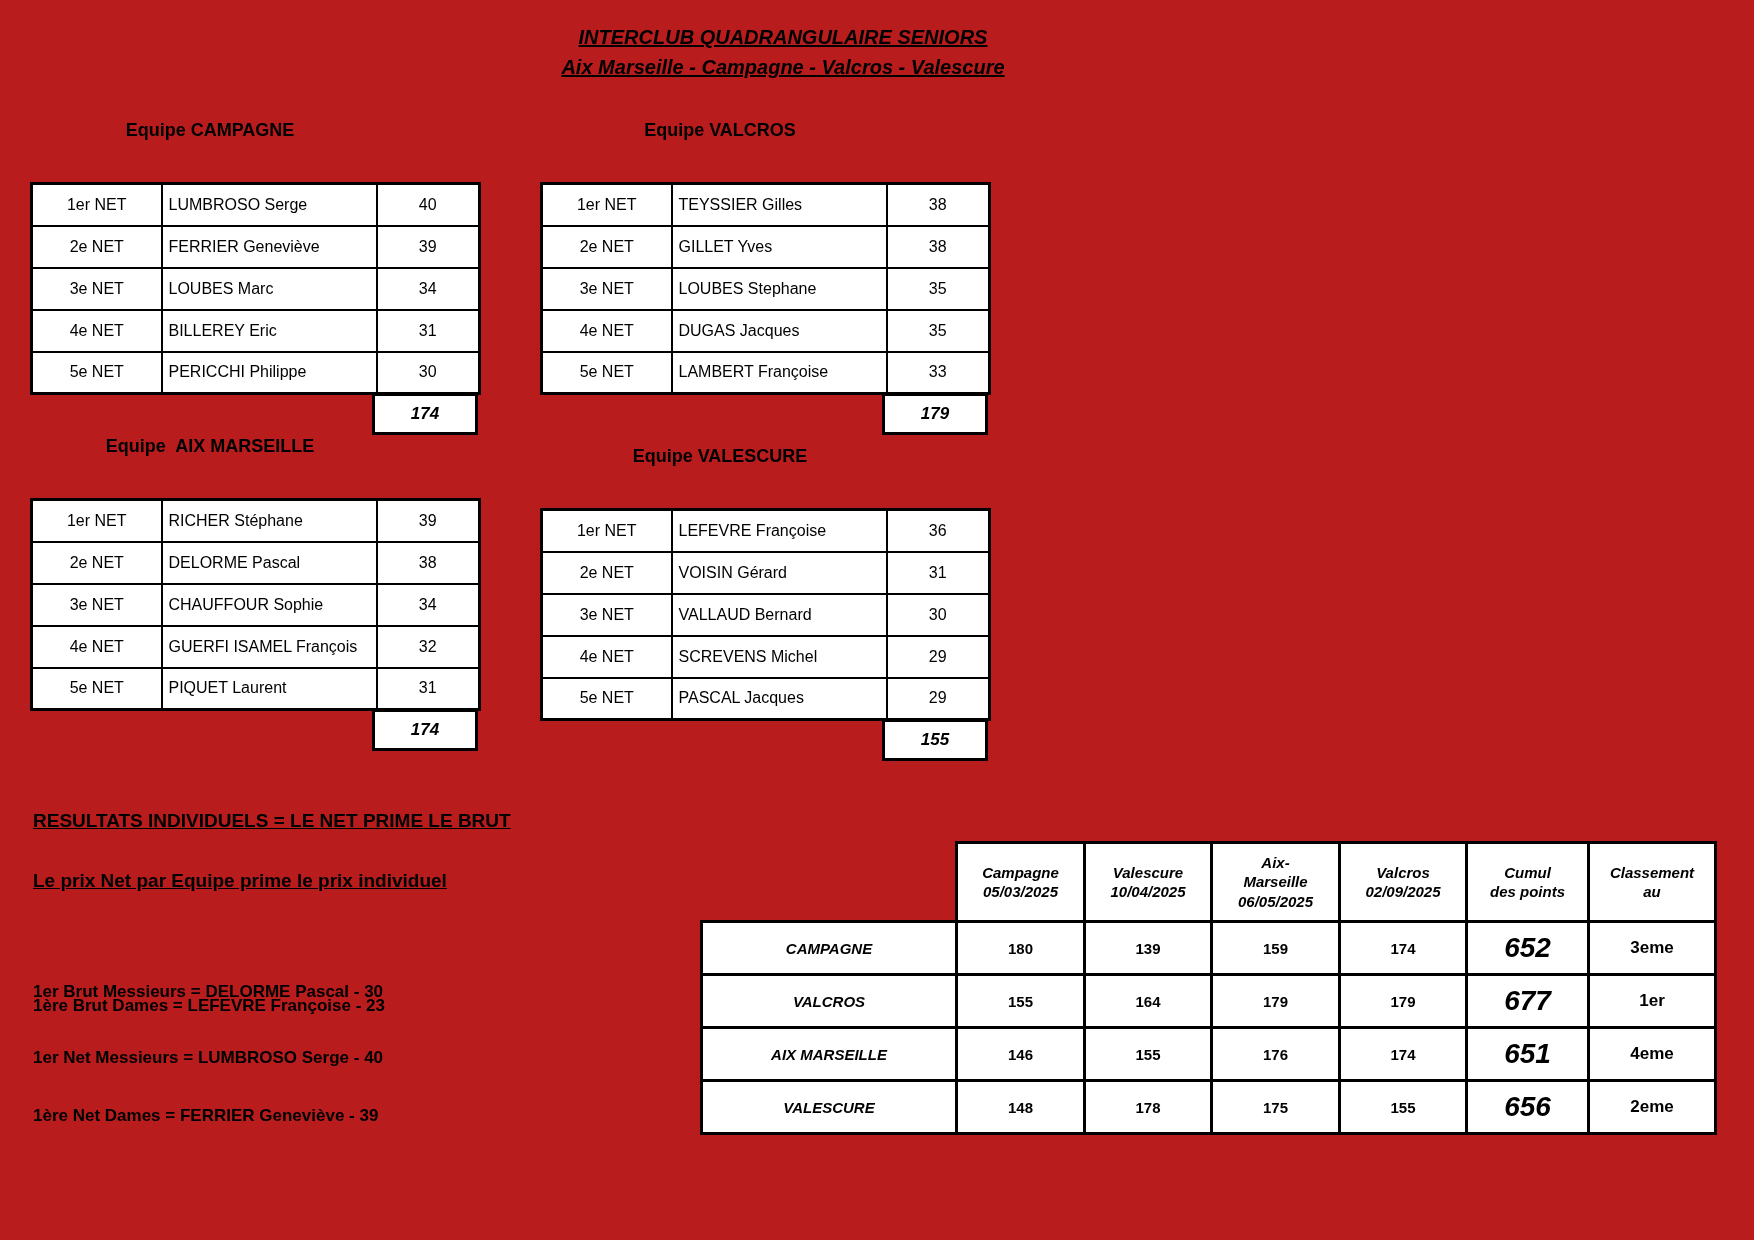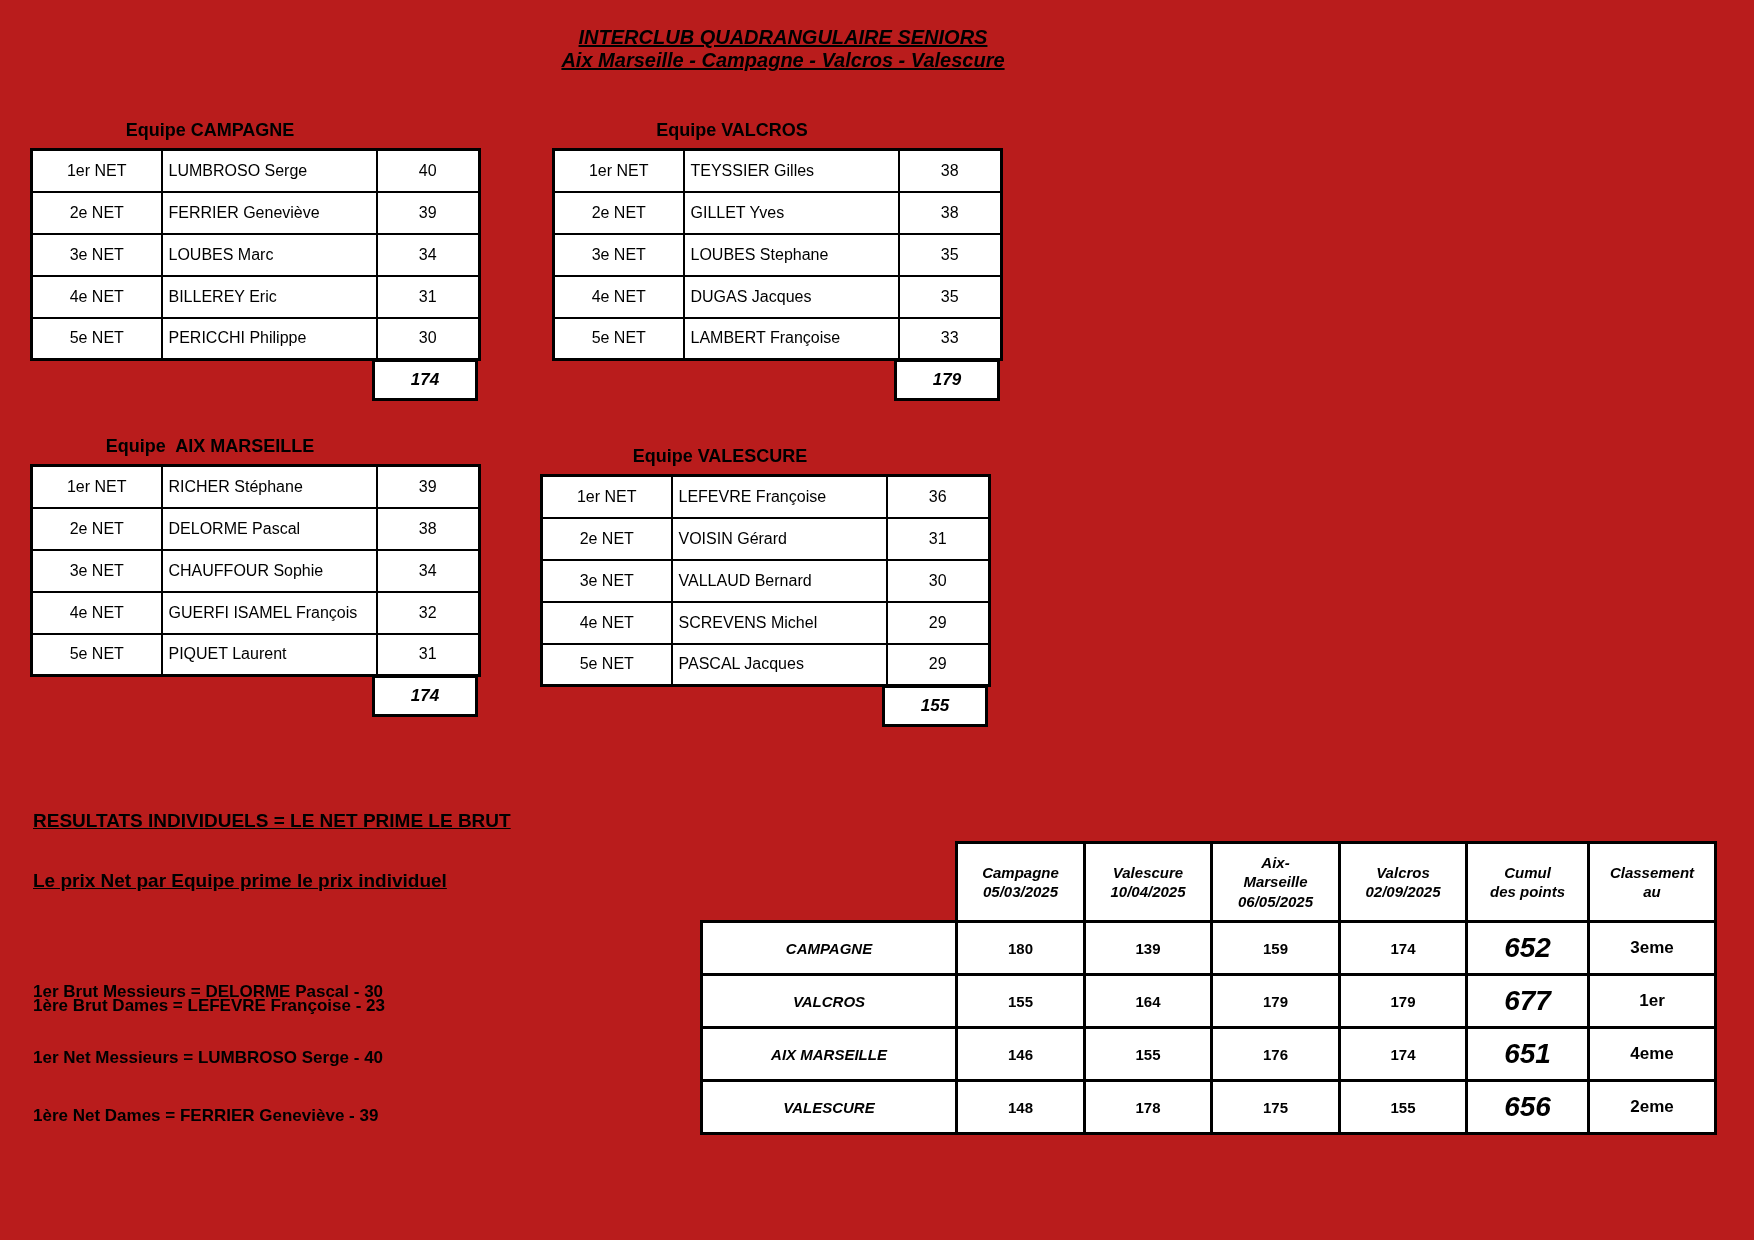--- a/index.html
+++ b/index.html
@@ -8,30 +8,30 @@
   .page {
     position:relative; width:1754px; height:1240px; background:#b91c1c;
     overflow:hidden; margin:0 auto;
   }
 
   
   .doc-header { position:absolute; left:383px; top:26px; width:800px; text-align:center; }
   .doc-title, .doc-subtitle {
     font-size:20px; font-weight:bold; font-style:italic; text-decoration:underline;
   }
-  .doc-subtitle { }
+  .doc-subtitle { margin-top:7px; }
 
   
   .team-block { position:absolute; width:360px; }
   .team-title {
     height:36px; line-height:36px; text-align:center;
     font-weight:bold; font-size:18px; white-space:pre;
   }
   .team-table {
-    border-collapse:collapse; table-layout:fixed; width:448px; border:3px solid #000;
+    border-collapse:collapse; table-layout:fixed; width:448px; border:3px solid #000;margin-top:34px;
   }
   .team-table td {
     border:2px solid #000; height:42px; font-size:16px; vertical-align:middle;
     background:#fff; overflow:hidden; white-space:nowrap;
   }
   td.c-pos  { text-align:center; }
   td.c-name { padding-left:6px; }
   td.c-score{ text-align:center; }
   .team-total {
     width:106px; margin-left:342px; height:42px; margin-top:-2px;
@@ -116,21 +116,21 @@
         <tr>
           <td class="c-pos">5e NET</td>
           <td class="c-name">PERICCHI Philippe</td>
           <td class="c-score">30</td>
         </tr>
       </tbody>
     </table>
     <div class="team-total">174</div>
   </div>
 
-  <div class="team-block" style="left:552px; top:112px;">
+  <div class="team-block" style="left:540px; top:112px;">
     <div class="team-title">Equipe VALCROS</div>
     <table class="team-table">
       <colgroup>
           <col style="width:130px">
           <col style="width:215px">
           <col style="width:103px">
         </colgroup>
       <tbody>
         <tr>
           <td class="c-pos">1er NET</td>

